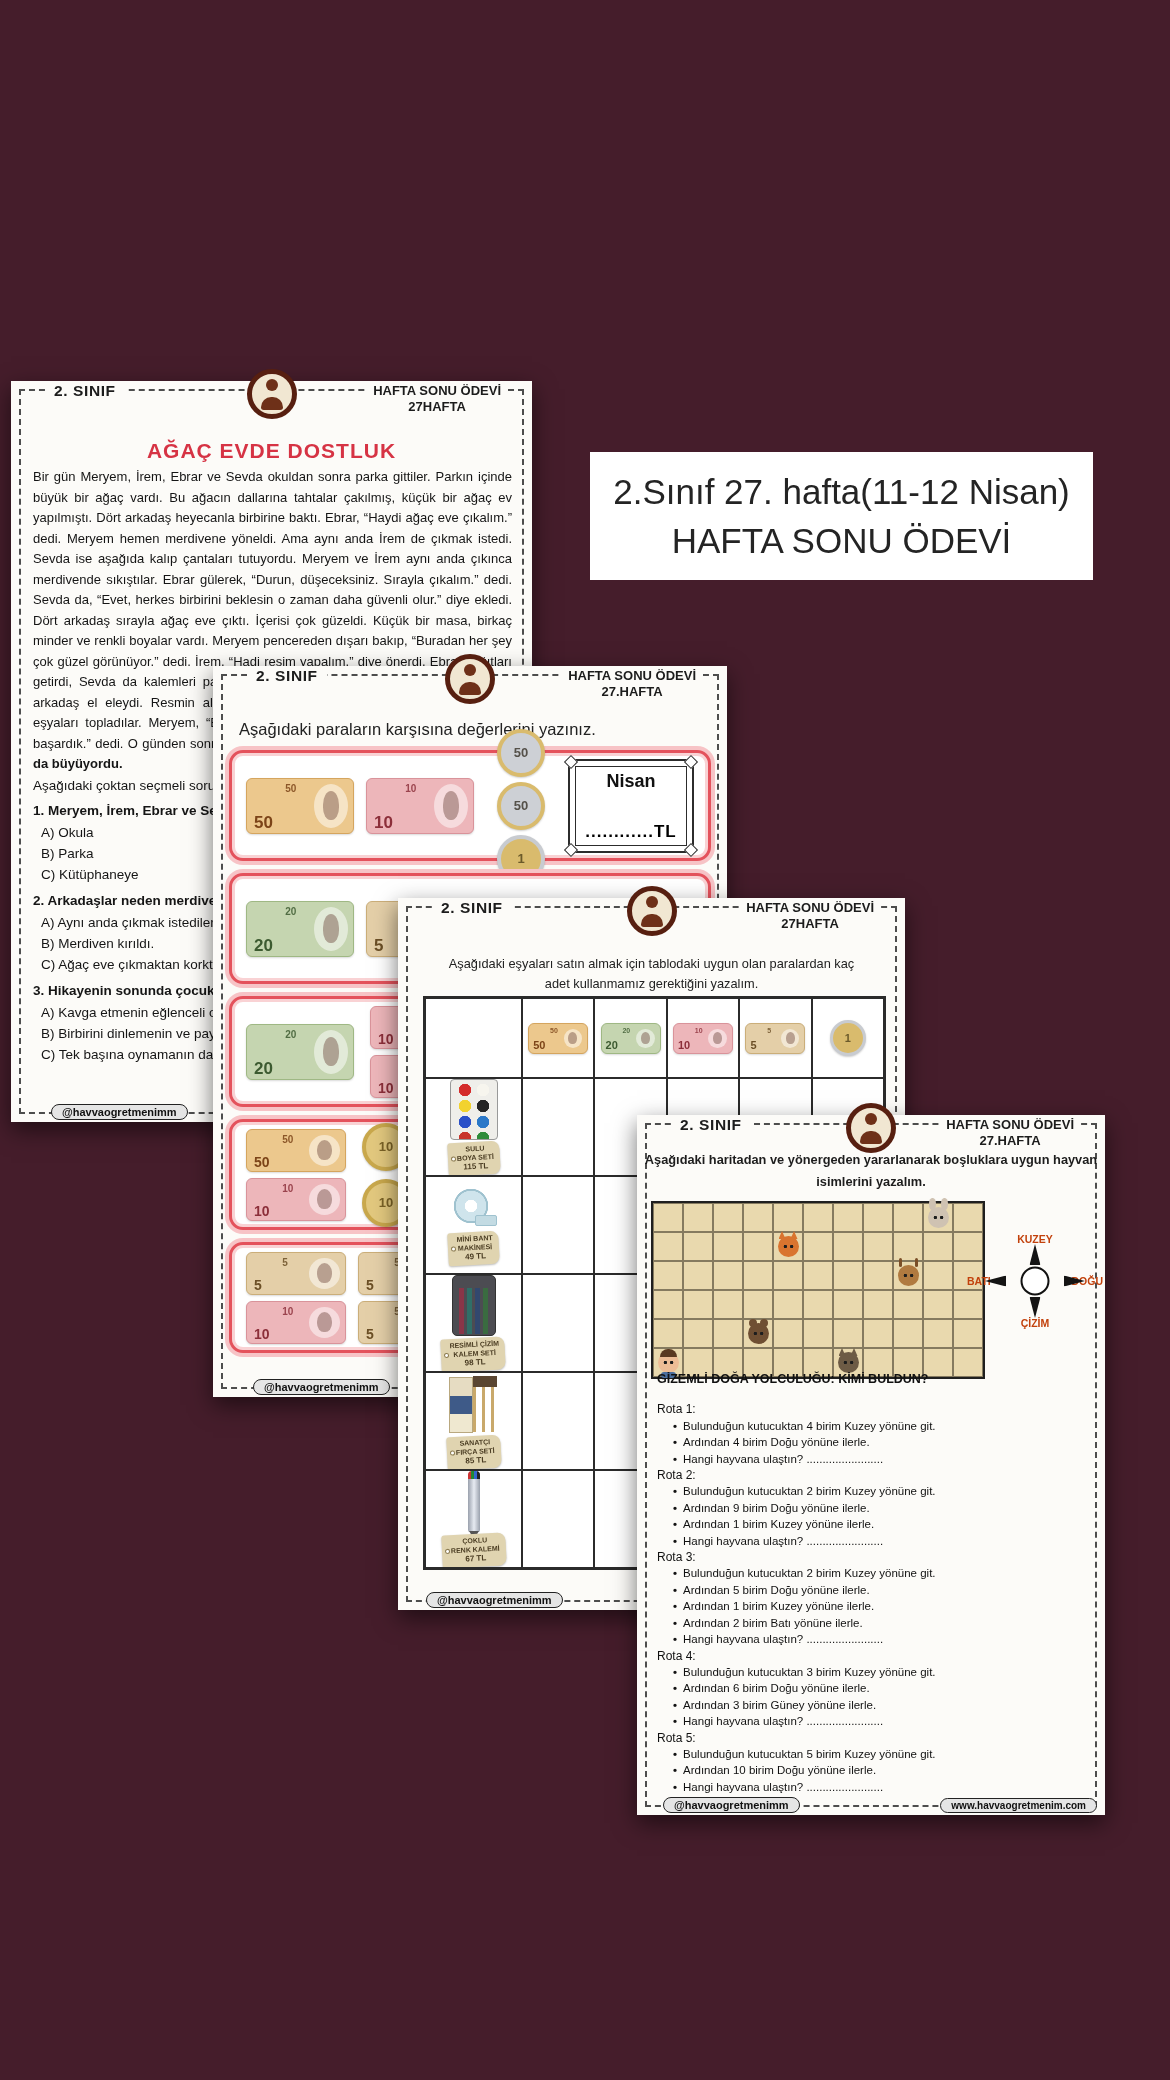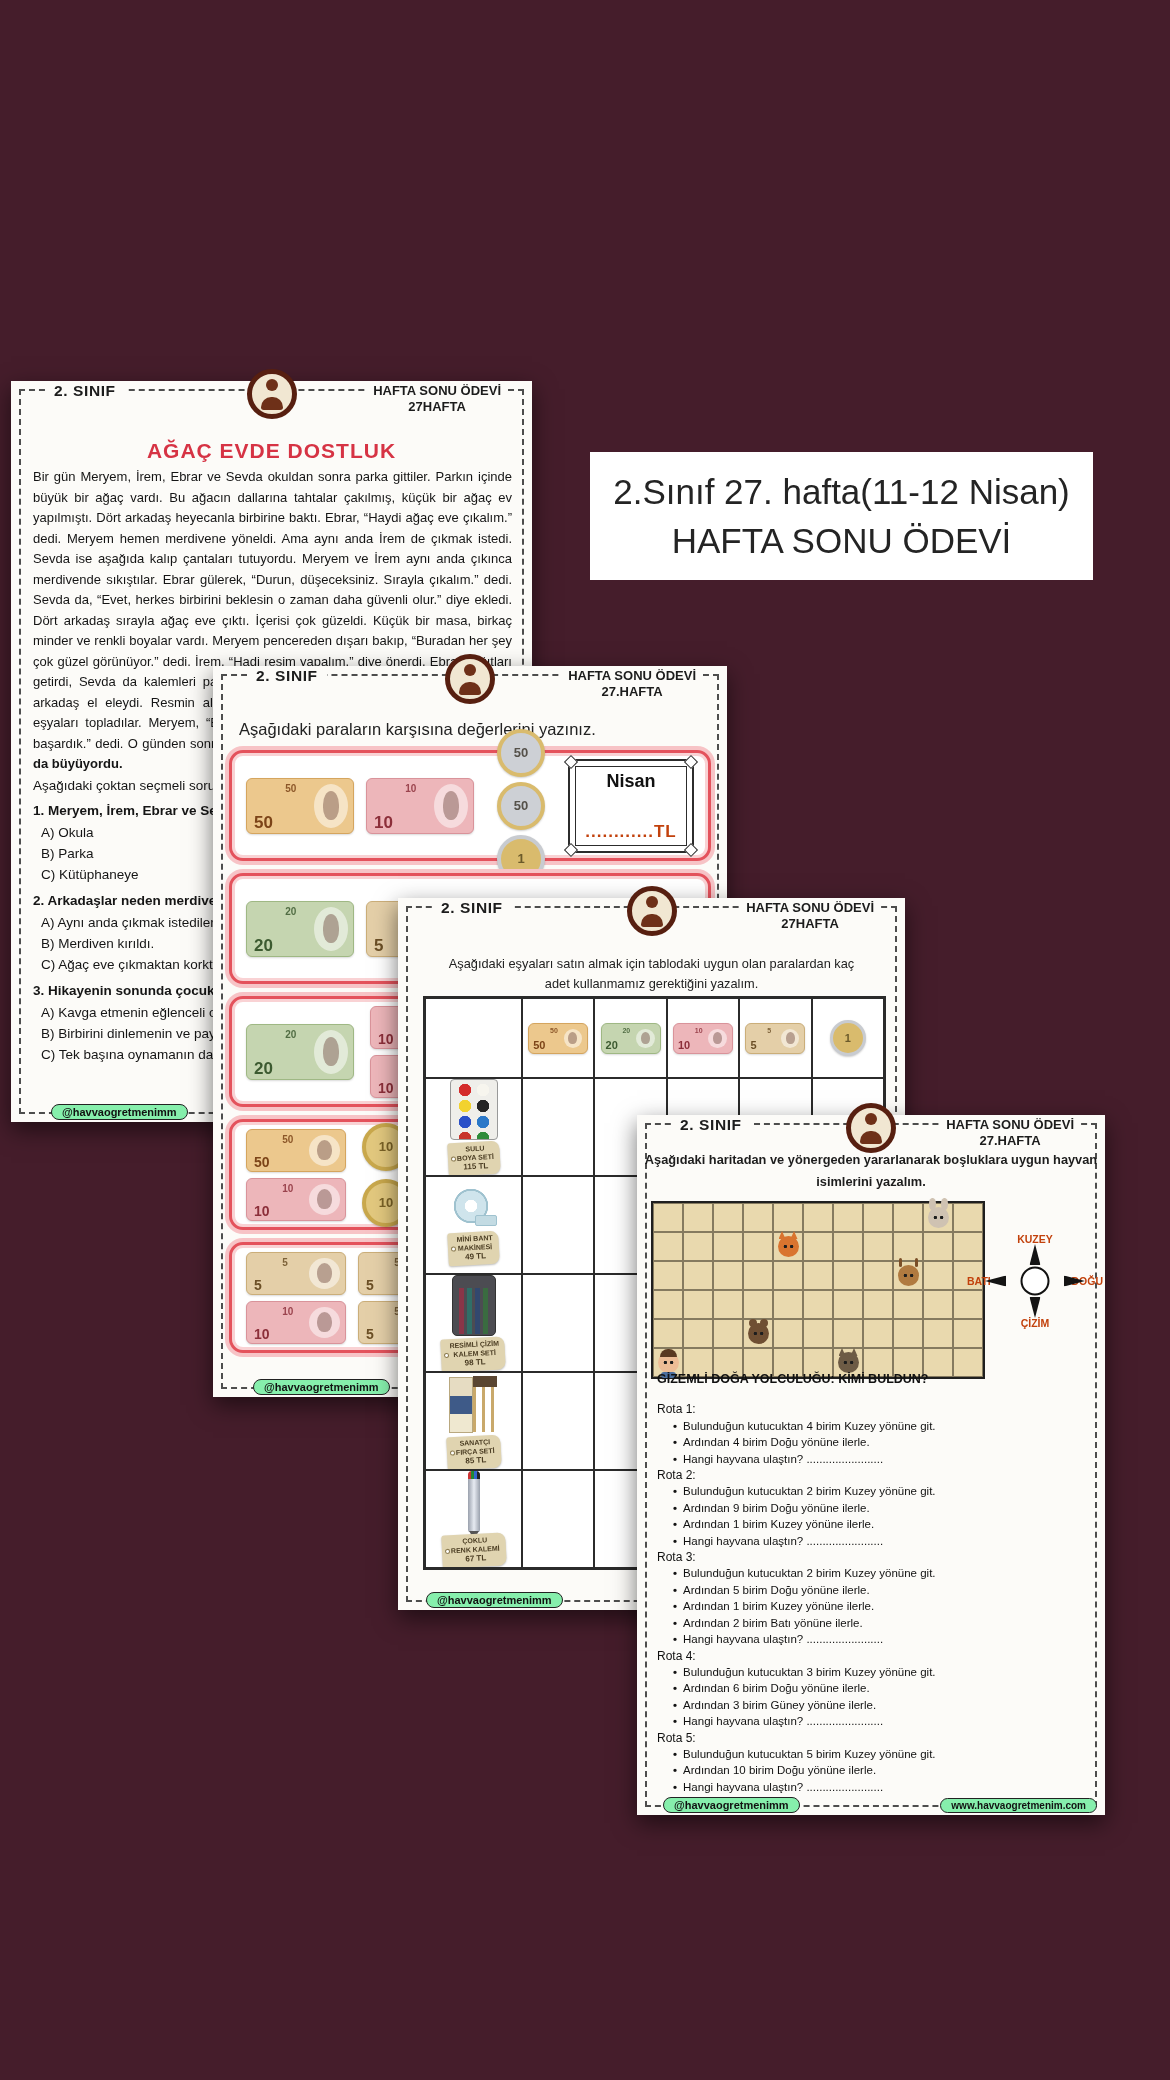--- a/index.html
+++ b/index.html
@@ -21,21 +21,21 @@
            font-weight:700;color:#1c1c1c;z-index:3}
   .h-right .r1{font-size:13px;line-height:17px}
   .h-right .r2{font-size:13px;line-height:15px}
   .logo{position:absolute;top:-12px;left:50%;transform:translateX(-50%);z-index:3;
         width:40px;height:40px;border-radius:50%;background:#f1e7d2;border:5px solid #571f10}
   .logo::before{content:"";position:absolute;width:12px;height:12px;border-radius:50%;
         background:#6e3018;left:50%;top:5px;transform:translateX(-50%)}
   .logo::after{content:"";position:absolute;width:22px;height:13px;border-radius:11px 11px 3px 3px;
         background:#6e3018;left:50%;bottom:4px;transform:translateX(-50%)}
 
-  .footbox{position:absolute;bottom:2px;background:#86efac;border:1.8px solid #222;border-radius:9px;
+  .footbox{position:absolute;bottom:2px;background:#e5e5e5;border:1.8px solid #222;border-radius:9px;
            padding:1px 10px;font-size:11px;font-weight:700;color:#111;z-index:5;white-space:nowrap}
 
   
   .p1-title{position:absolute;top:58px;left:0;right:0;text-align:center;
             font-size:21px;font-weight:800;letter-spacing:1px;color:#d63344}
   .p1-content{position:absolute;top:86px;left:22px;right:20px;bottom:28px;overflow:hidden;color:#151515}
   .story{margin:0;text-align:justify;font-size:13px;line-height:20.5px}
   .story b{font-weight:700}
   .mc-intro{font-size:13.5px;margin-top:3px}
   .q{margin-top:9px}
@@ -72,21 +72,21 @@
   .coin-sm{width:30px;height:30px;border-width:3px;font-size:11px}
 
   .toplam{margin-left:auto;width:126px;height:94px;border:2px solid #2c2c2c;position:relative;background:#fff;
           display:flex;flex-direction:column;align-items:center;justify-content:space-between;
           padding:10px 6px 9px;box-sizing:border-box;flex:none}
   .toplam::before{content:"";position:absolute;inset:5px;border:1.5px solid #2c2c2c}
   .tcorn{position:absolute;width:8px;height:8px;background:#fff;border:1.5px solid #2c2c2c;transform:rotate(45deg);z-index:1}
   .tcorn-tl{left:-4px;top:-4px}.tcorn-tr{right:-4px;top:-4px}
   .tcorn-bl{left:-4px;bottom:-4px}.tcorn-br{right:-4px;bottom:-4px}
   .toplam-label{font-size:18px;font-weight:600;z-index:1;color:#111}
-  .toplam-value{font-size:17px;font-weight:600;z-index:1;color:#c2410c;letter-spacing:1px}
+  .toplam-value{font-size:17px;font-weight:600;z-index:1;color:#000000;letter-spacing:1px}
 
   
   .p3-instr{position:absolute;top:56px;left:0;right:0;text-align:center;font-size:12.8px;
             color:#222;line-height:1.6;z-index:2}
   .p3table{position:absolute;left:25px;top:98px;width:459px;border:2.5px solid #2b2b2b;background:#fff;
            display:grid;grid-template-columns:97px repeat(5,1fr);grid-template-rows:80px repeat(5,98px);z-index:2}
   .p3cell{border:1.2px solid #2b2b2b;display:flex;flex-direction:column;align-items:center;
           justify-content:center;position:relative;overflow:hidden}
   .tag{margin-top:2px;transform:rotate(-3deg);background:#e0d4b0;border-radius:3px 8px 8px 3px;
        padding:2px 6px 2px 9px;font-size:7px;font-weight:600;line-height:1.3;color:#4a3c22;

